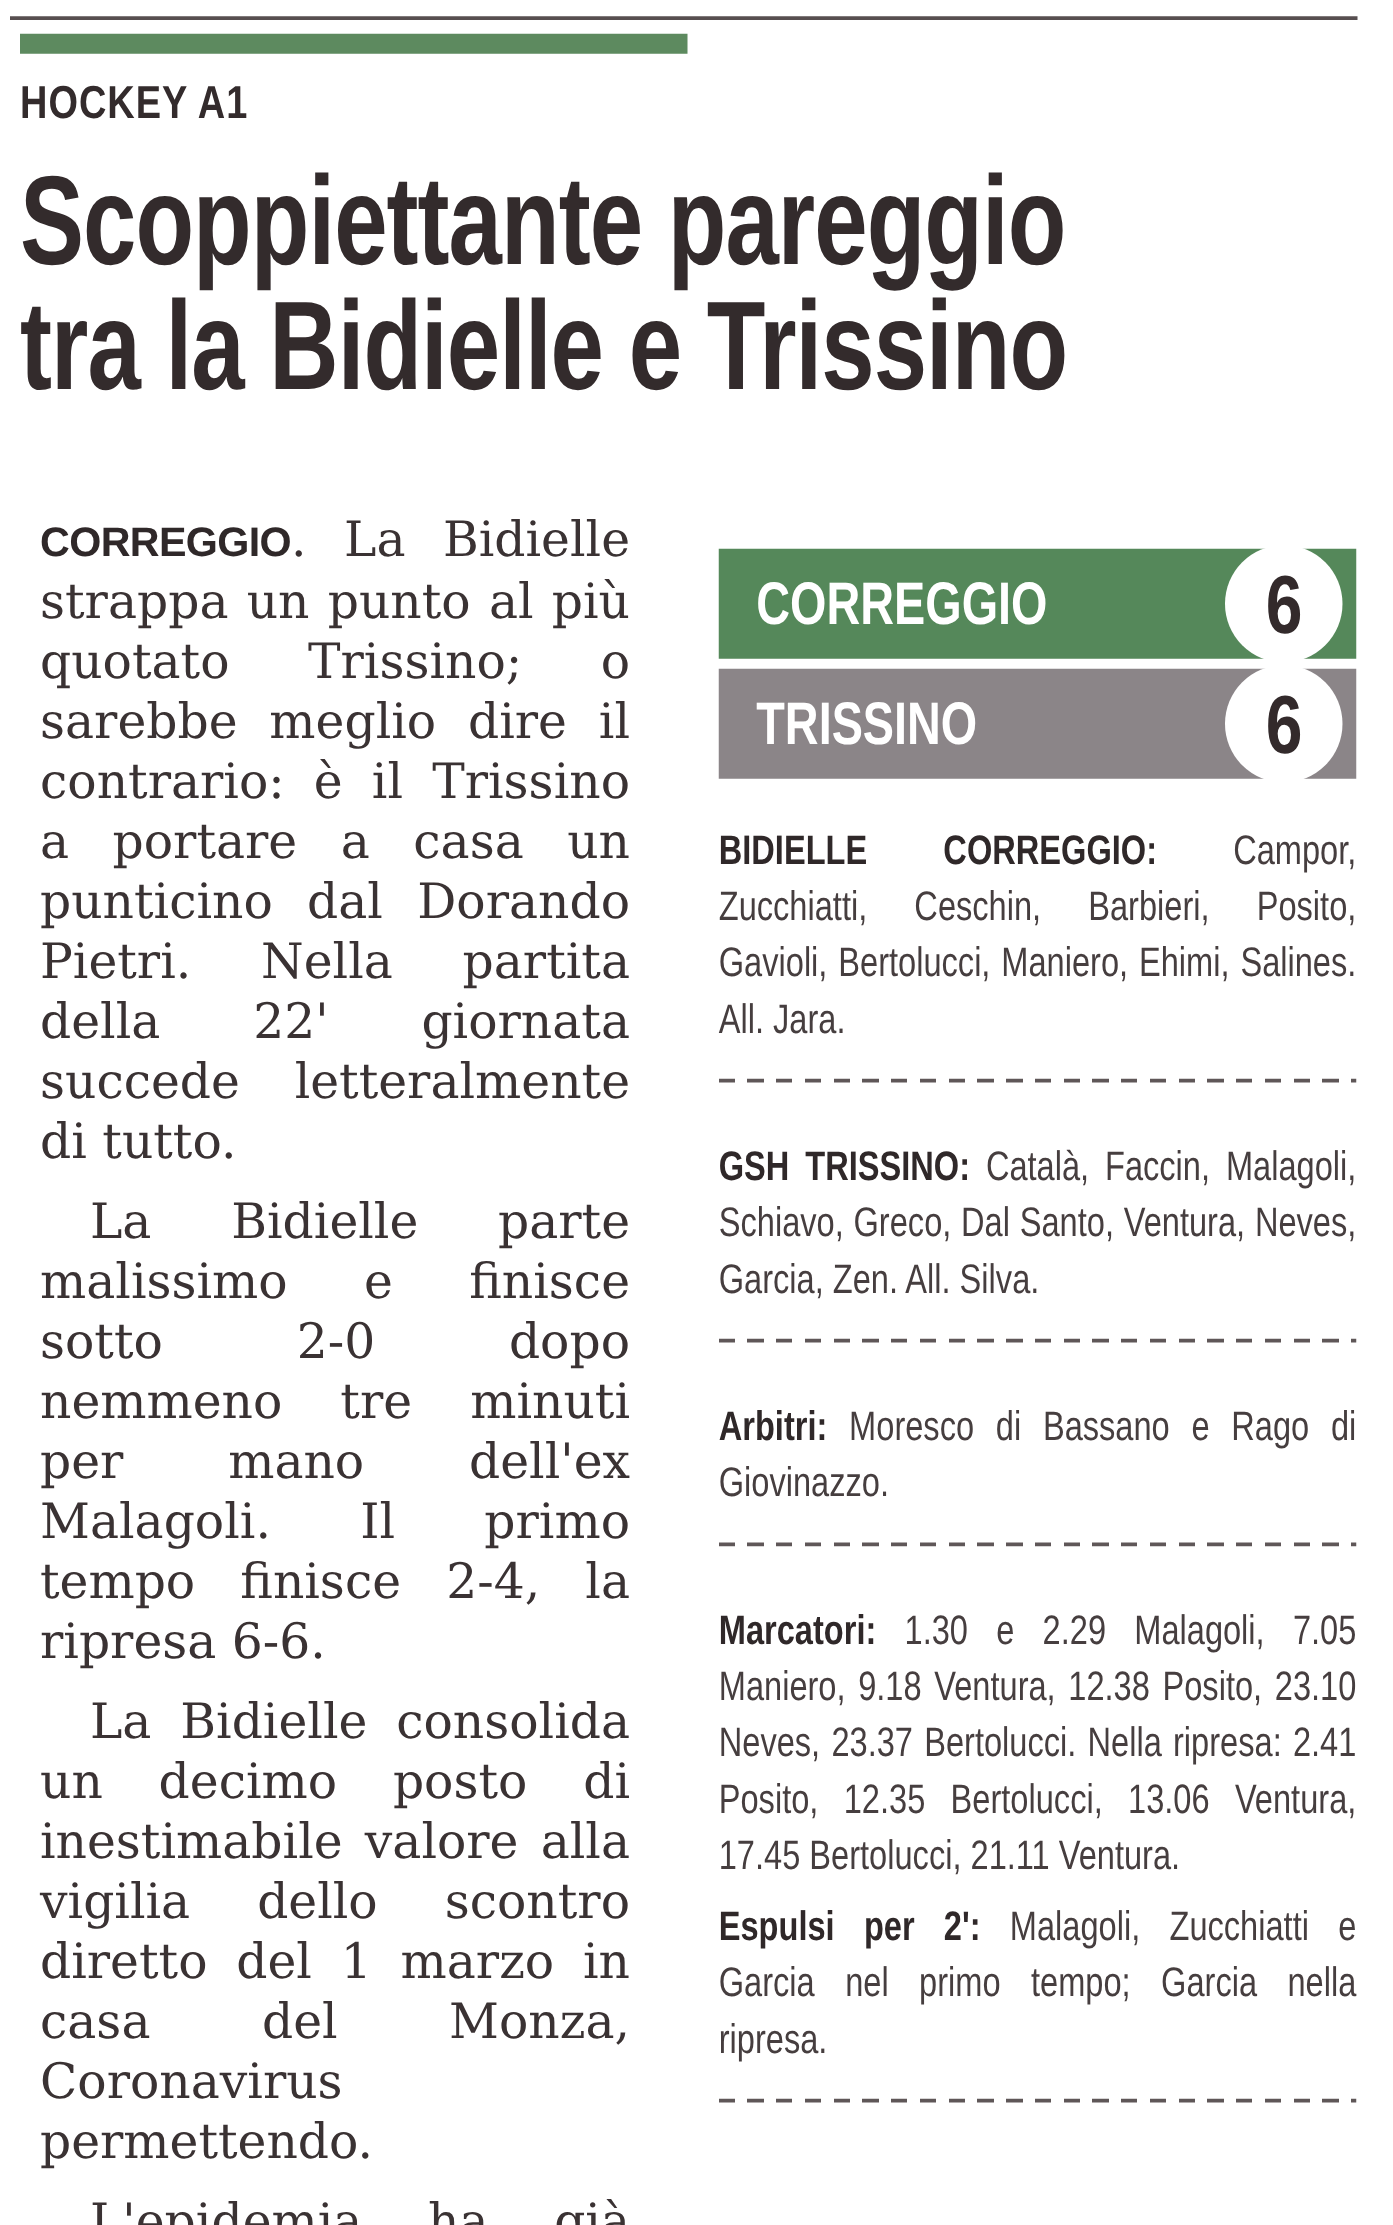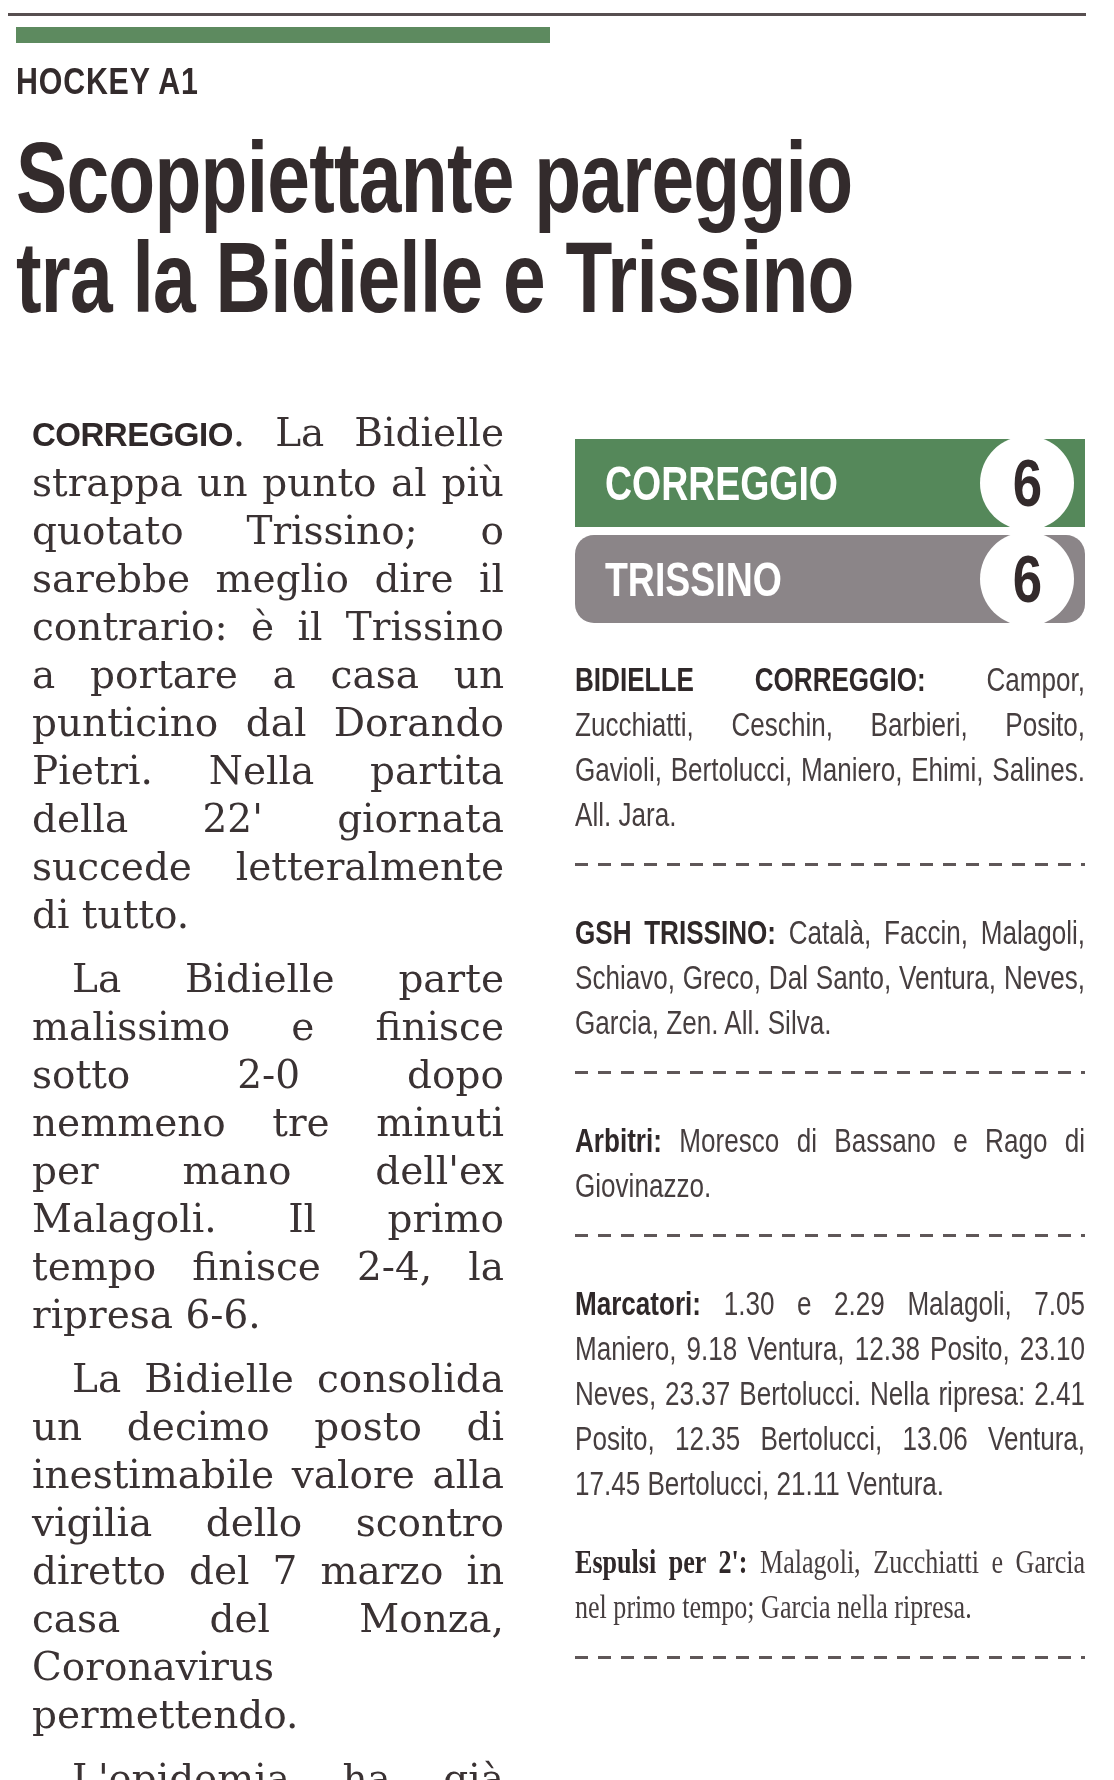--- a/index.html
+++ b/index.html
@@ -21,30 +21,30 @@
 
   
   .body-par{margin:16px;font-family:"DejaVu Serif","Liberation Serif",serif;font-size:39px;line-height:48px;
             color:#3a3233;text-align:justify;text-indent:40px;}
   #paragraphs .body-par:first-child{text-indent:0;}
   .lead-word{font-family:"Liberation Sans",sans-serif;font-weight:700;font-size:33px;color:#2f2829;letter-spacing:-0.5px;}
 
   
   .scoreboard{margin-bottom:34px;}
   .score-row{height:88px;display:flex;align-items:center;padding:0 11px 0 30px;margin-bottom:8px;box-sizing:border-box;}
-  .score-row:last-child{margin-bottom:0;border-radius:19px;}
+  .score-row:last-child{margin-bottom:0;}
   .team-name{color:#ffffff;font-weight:700;font-size:48px;white-space:nowrap;display:inline-block;
              transform:scaleX(0.78);transform-origin:0 50%;}
   .score-circle{width:94px;height:94px;border-radius:50%;background:#ffffff;margin-left:auto;flex:0 0 auto;
                 display:flex;align-items:center;justify-content:center;}
   .score-num{font-weight:700;font-size:66px;color:#332a2b;transform:scaleX(0.8);line-height:1;}
 
   
   .box-section{margin:0;}
-  .box-section + .box-section{margin-top:34px;font-family:Liberation Serif, serif;}
+  .box-section + .box-section{margin-top:12px;}
   .xcond{width:126.6%;transform:scaleX(0.79);transform-origin:0 0;}
   .box-p{margin:0;font-size:33px;line-height:45px;color:#463e3f;text-align:justify;}
   .box-label{font-weight:700;color:#2f2829;}
   .dashed{height:3px;margin:26px 0 44px;background:repeating-linear-gradient(90deg,#5f5758 0 13px,transparent 13px 23px);}
   .dashed.last{margin-bottom:0;}
 </style>
 </head>
 <body>
 
 <div class="page">
@@ -53,21 +53,21 @@
 
   <div class="kicker">HOCKEY A1</div>
 
   <h1 class="headline"><span>Scoppiettante pareggio</span><br><span>tra la Bidielle e Trissino</span></h1>
 
   <div class="columns">
     <div class="col-left">
       <div id="paragraphs">
           <p class="body-par"><span class="lead-word">CORREGGIO</span>. La Bidielle strappa un punto al più quotato Trissino; o sarebbe meglio dire il contrario: è il Trissino a portare a casa un punticino dal Dorando Pietri. Nella partita della 22' giornata succede letteralmente di tutto.</p>
           <p class="body-par">La Bidielle parte malissimo e finisce sotto 2-0 dopo nemmeno tre minuti per mano dell'ex Malagoli. Il primo tempo finisce 2-4, la ripresa 6-6.</p>
-          <p class="body-par">La Bidielle consolida un decimo posto di inestimabile valore alla vigilia dello scontro diretto del 7 marzo in casa del Monza, Coronavirus permettendo.</p>
+          <p class="body-par">La Bidielle consolida un decimo posto di inestimabile valore alla vigilia dello scontro diretto del 1 marzo in casa del Monza, Coronavirus permettendo.</p>
           <p class="body-par">L'epidemia ha già fatto saltare due partite e le Finali di Coppa Italia che si dovevano giocare a Lodi nel prossimo week end. —</p>
         </div>
 
     </div>
 
     <div class="col-right">
       <div class="scoreboard" id="scoreboard">
           <div class="score-row" style="background: rgb(85, 136, 90);">
             <span class="team-name">CORREGGIO</span>
             <div class="score-circle">

